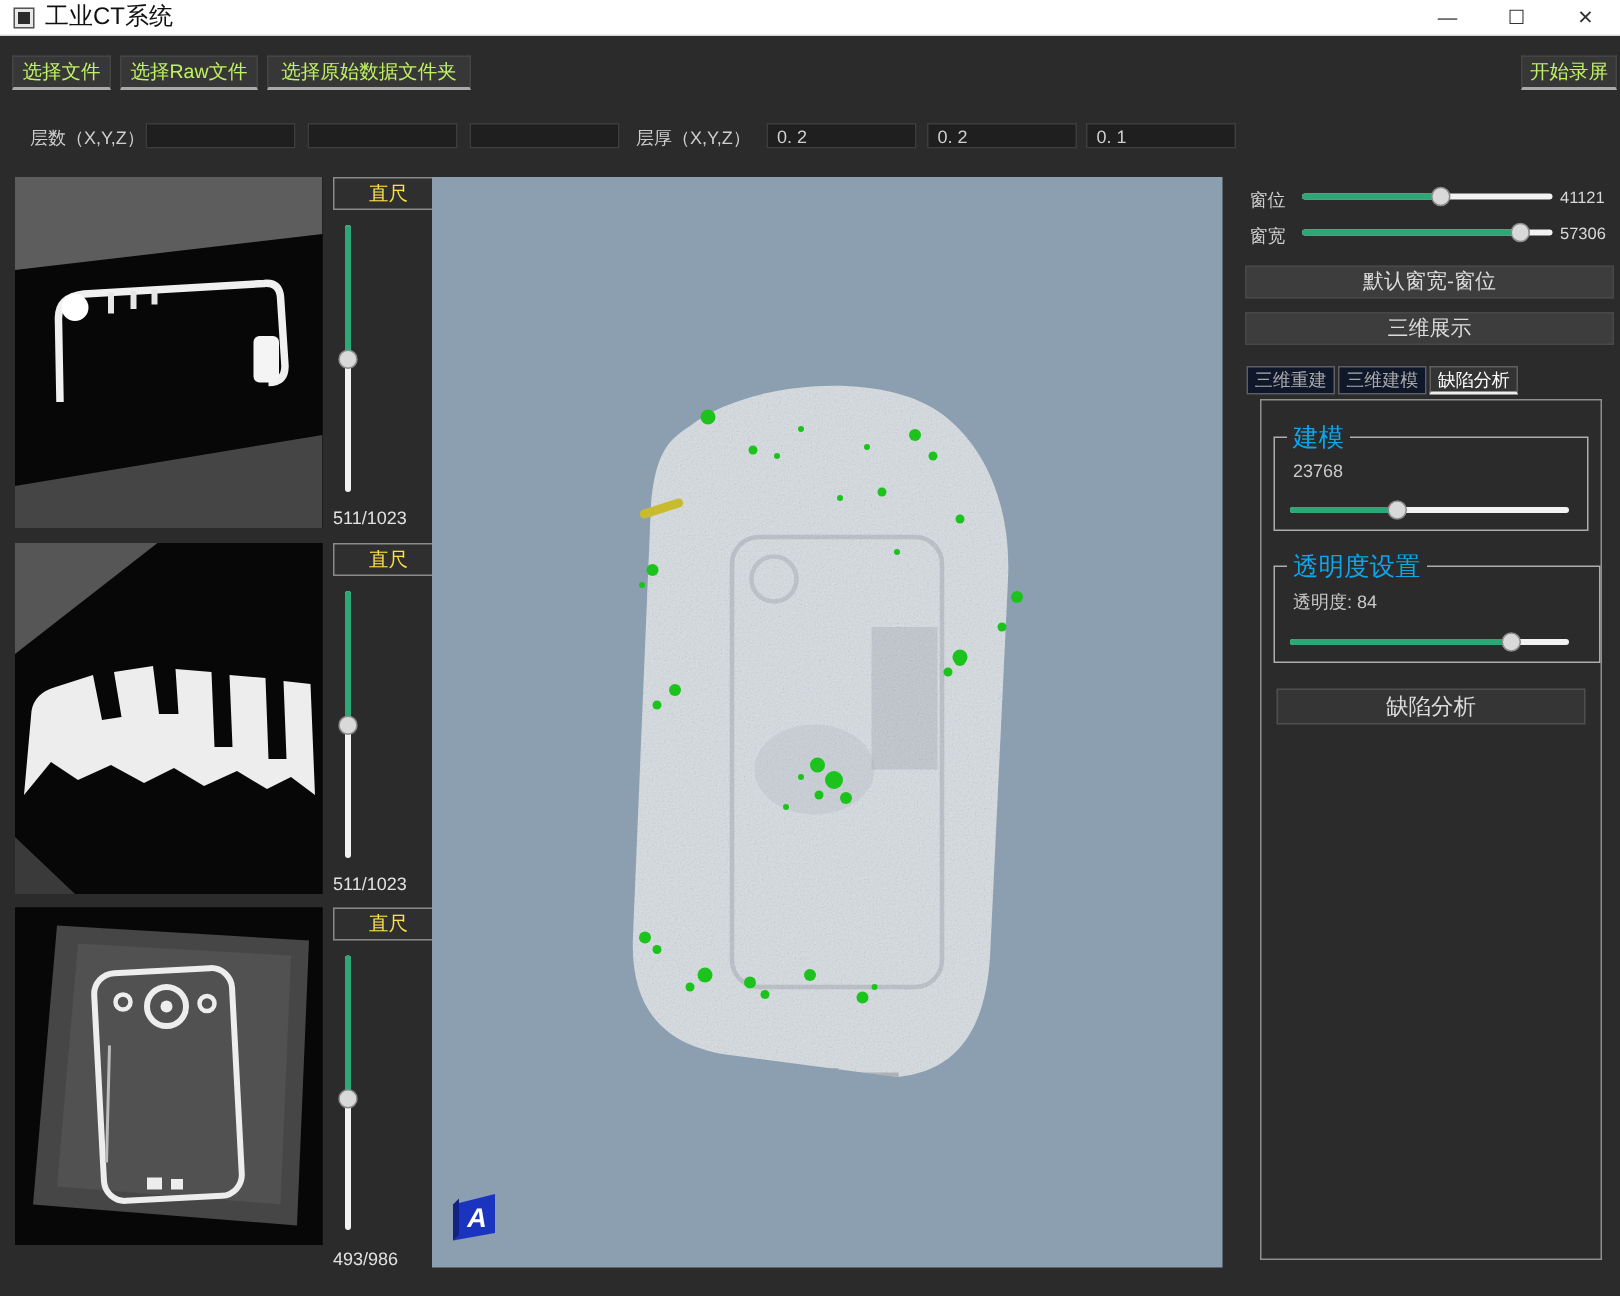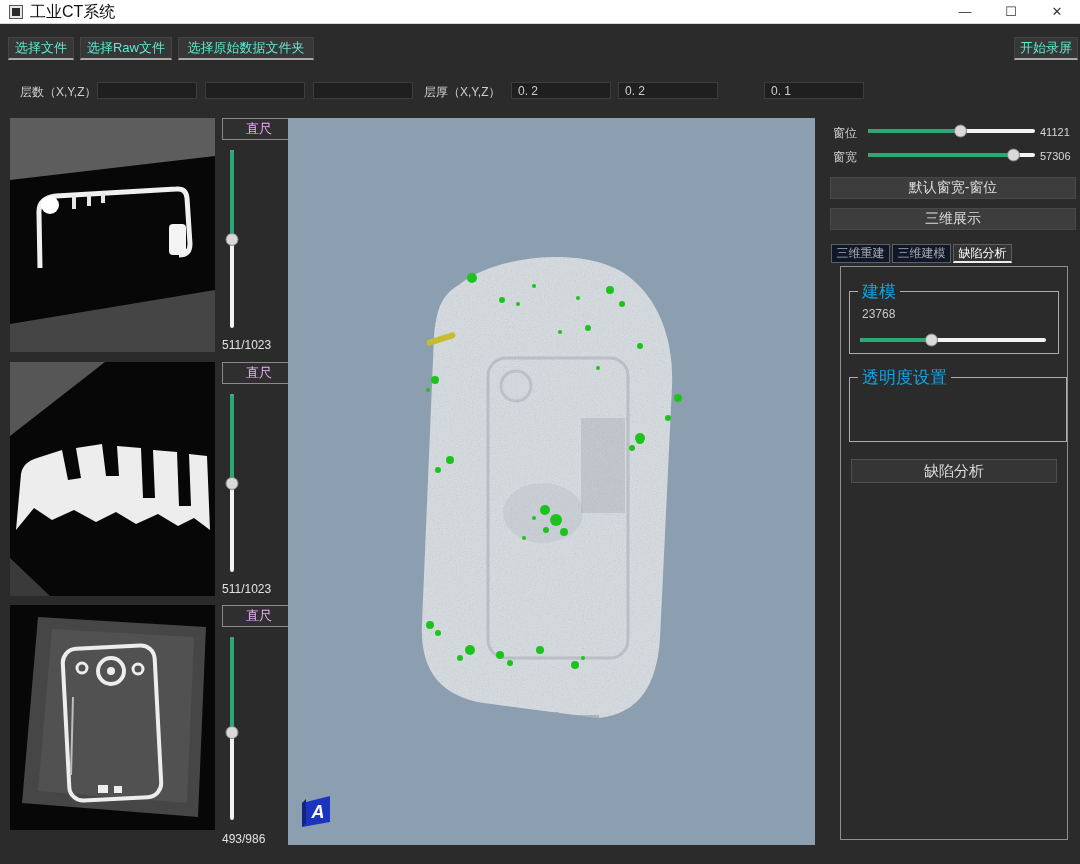--- a/index.html
+++ b/index.html
@@ -9,39 +9,39 @@
 
   
   .titlebar { position:absolute; left:0; top:0; width:1080px; height:24px; background:#ffffff; border-bottom:1px solid #d9d9d9; }
   .app-icon { position:absolute; left:9px; top:5px; width:14px; height:14px; background:#e8e8e8; border:1px solid #555; }
   .app-icon::after { content:""; position:absolute; left:2px; top:2px; width:8px; height:8px; background:#2b2b2b; }
   .win-title { position:absolute; left:30px; top:0; height:24px; line-height:24px; font-size:16px; color:#111; }
   .win-btn { position:absolute; top:0; width:46px; height:24px; text-align:center; line-height:24px; font-size:13px; color:#333; cursor:pointer; }
   .win-btn.min { right:92px; } .win-btn.max { right:46px; } .win-btn.close { right:0; }
 
   
-  .tbtn { position:absolute; background:#373737; border:1px solid #444; border-bottom:2px solid #a9a9a9; color:#5eead4; font-size:13px; display:flex; align-items:center; justify-content:center; cursor:pointer; }
+  .tbtn { position:absolute; background:#373737; border:1px solid #444; border-bottom:2px solid #a9a9a9; color:#bef264; font-size:13px; display:flex; align-items:center; justify-content:center; cursor:pointer; }
 
   .lbl { position:absolute; font-size:12px; color:#cfcfcf; }
   .field { position:absolute; width:100px; height:17px; background:#1f1f1f; border:1px solid #3d3d3d; color:#cfcfcf; font-size:12px; padding:0 6px; font-family:"Liberation Sans",sans-serif; }
 
   .bigbtn { position:absolute; background:#3d3d3d; border:1px solid #484848; color:#dcdcdc; display:flex; align-items:center; justify-content:center; cursor:pointer; }
 
   
   .hslider { position:absolute; height:4px; background:#f2f2f2; border-radius:2px; cursor:pointer; }
   .hfill { position:absolute; left:0; top:0; bottom:0; background:#2aa876; border-radius:2px; }
   .hhandle { position:absolute; right:-7px; top:50%; transform:translateY(-50%); width:13px; height:13px; border-radius:50%; background:#d9d9d9; border:1px solid #8a8a8a; }
 
   
   .vslider { position:absolute; width:4px; background:#f2f2f2; border-radius:2px; cursor:pointer; }
   .vfill { position:absolute; top:0; left:0; right:0; background:#2aa876; border-radius:2px; }
   .vhandle { position:absolute; bottom:-7px; left:50%; transform:translateX(-50%); width:13px; height:13px; border-radius:50%; background:#d9d9d9; border:1px solid #8a8a8a; }
 
   .slice-col { position:absolute; width:62px; }
-  .ruler-box { position:absolute; left:2px; top:0; width:74px; height:22px; border:1px solid #8a8a8a; color:#f0abfc; font-size:13px; display:flex; align-items:center; justify-content:center; background:#2f2f2f; }
+  .ruler-box { position:absolute; left:2px; top:0; width:74px; height:22px; border:1px solid #8a8a8a; color:#fde047; font-size:13px; display:flex; align-items:center; justify-content:center; background:#2f2f2f; }
   .slice-pos { position:absolute; left:2px; bottom:0; font-size:12px; color:#e2e2e2; }
 
   .slice-img { position:absolute; width:205px; background:#000; }
   .slice-img svg { display:block; }
 
   .viewport { position:absolute; left:288px; top:118px; width:527px; height:727px; background:#8c9fb1; cursor:grab; }
   .viewport-logo { position:absolute; left:9px; bottom:17px; width:38px; height:36px; }
 
   .tab { position:absolute; top:244px; width:59px; height:19px; border:1px solid #5f5f5f; background:#0f172a; color:#a9a9a9; font-size:12px; display:flex; align-items:center; justify-content:center; cursor:pointer; }
   .tab.active { color:#ffffff; border-bottom:2px solid #eeeeee; background:#343434; }
@@ -74,21 +74,21 @@
   <div class="tbtn" style="left:1014px; top:37px; width:64px; height:23px;">开始录屏</div>
 
   <span class="lbl" style="left:20px; top:84px;">层数（X,Y,Z）</span>
   <input class="field" style="left: 97px; top: 82px;" value="">
   <input class="field" style="left: 205px; top: 82px;" value="">
   <input class="field" style="left: 313px; top: 82px;" value="">
 
   <span class="lbl" style="left:424px; top:84px;">层厚（X,Y,Z）</span>
   <input class="field" style="left: 511px; top: 82px;" value="0. 2">
   <input class="field" style="left: 618px; top: 82px;" value="0. 2">
-  <input class="field" style="left: 724px; top: 82px; margin-left: 40px;" value="0. 1">
+  <input class="field" style="left: 724px; top: 82px;" value="0. 1">
 
   <div class="slice-img" style="left:10px; top:118px; height:234px;">
     <svg width="205" height="234" viewBox="0 0 205 234">
       <rect width="205" height="234" fill="#070707"></rect>
       <polygon points="0,0 205,0 205,38 0,62" fill="#5d5d5d"></polygon>
       <polygon points="0,206 205,172 205,234 0,234" fill="#454545"></polygon>
       <path d="M30,150 L29,96 Q28,80 46,78 L166,71 Q176,70 177,80 L180,126 Q180,137 169,137" fill="none" stroke="#f0f0f0" stroke-width="5"></path>
       <circle cx="40" cy="87" r="9" fill="#ffffff"></circle>
       <rect x="62" y="77" width="4" height="14" fill="#e6e6e6"></rect>
       <rect x="77" y="76" width="4" height="12" fill="#e6e6e6"></rect>
@@ -255,17 +255,25 @@
       <div class="hslider" style="left:10px; top:35px; width:186px;">
         <div class="hfill" style="width: 38%;">
           <span class="hhandle"></span>
         </div>
       </div>
     </div>
   </fieldset>
 
   <fieldset class="group" style="left:849px; top:366px; width:218px; height:76px;">
     <legend>透明度设置</legend>
+    <div class="group-inner">
+      <span class="group-val">透明度: 84</span>
+      <div class="hslider" style="left:10px; top:37px; width:186px;">
+        <div class="hfill" style="width: 79%;">
+          <span class="hhandle"></span>
+        </div>
+      </div>
+    </div>
   </fieldset>
 
   <div class="bigbtn" style="left:851px; top:459px; width:206px; height:24px; font-size:15px; background:#353535; border:1px solid #4f4f4f;">缺陷分析</div>
 
 </div>
 
 </body></html>

